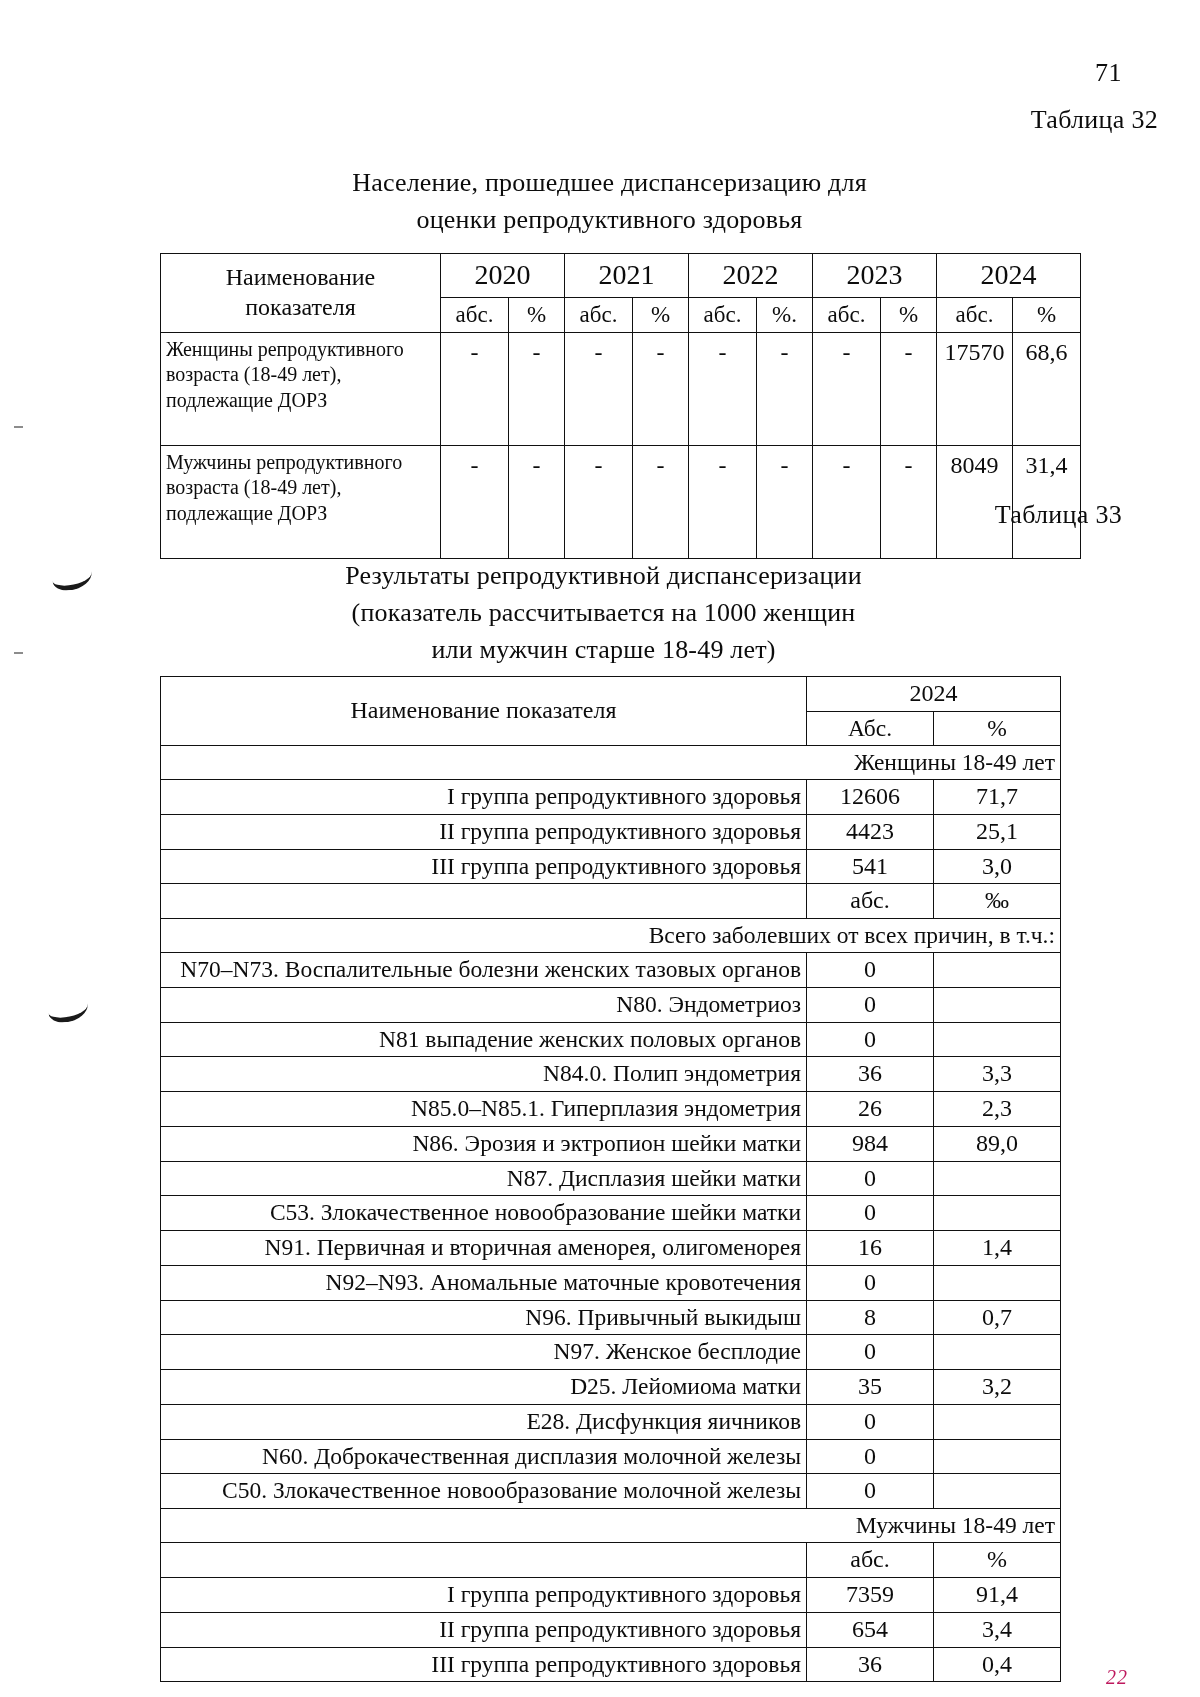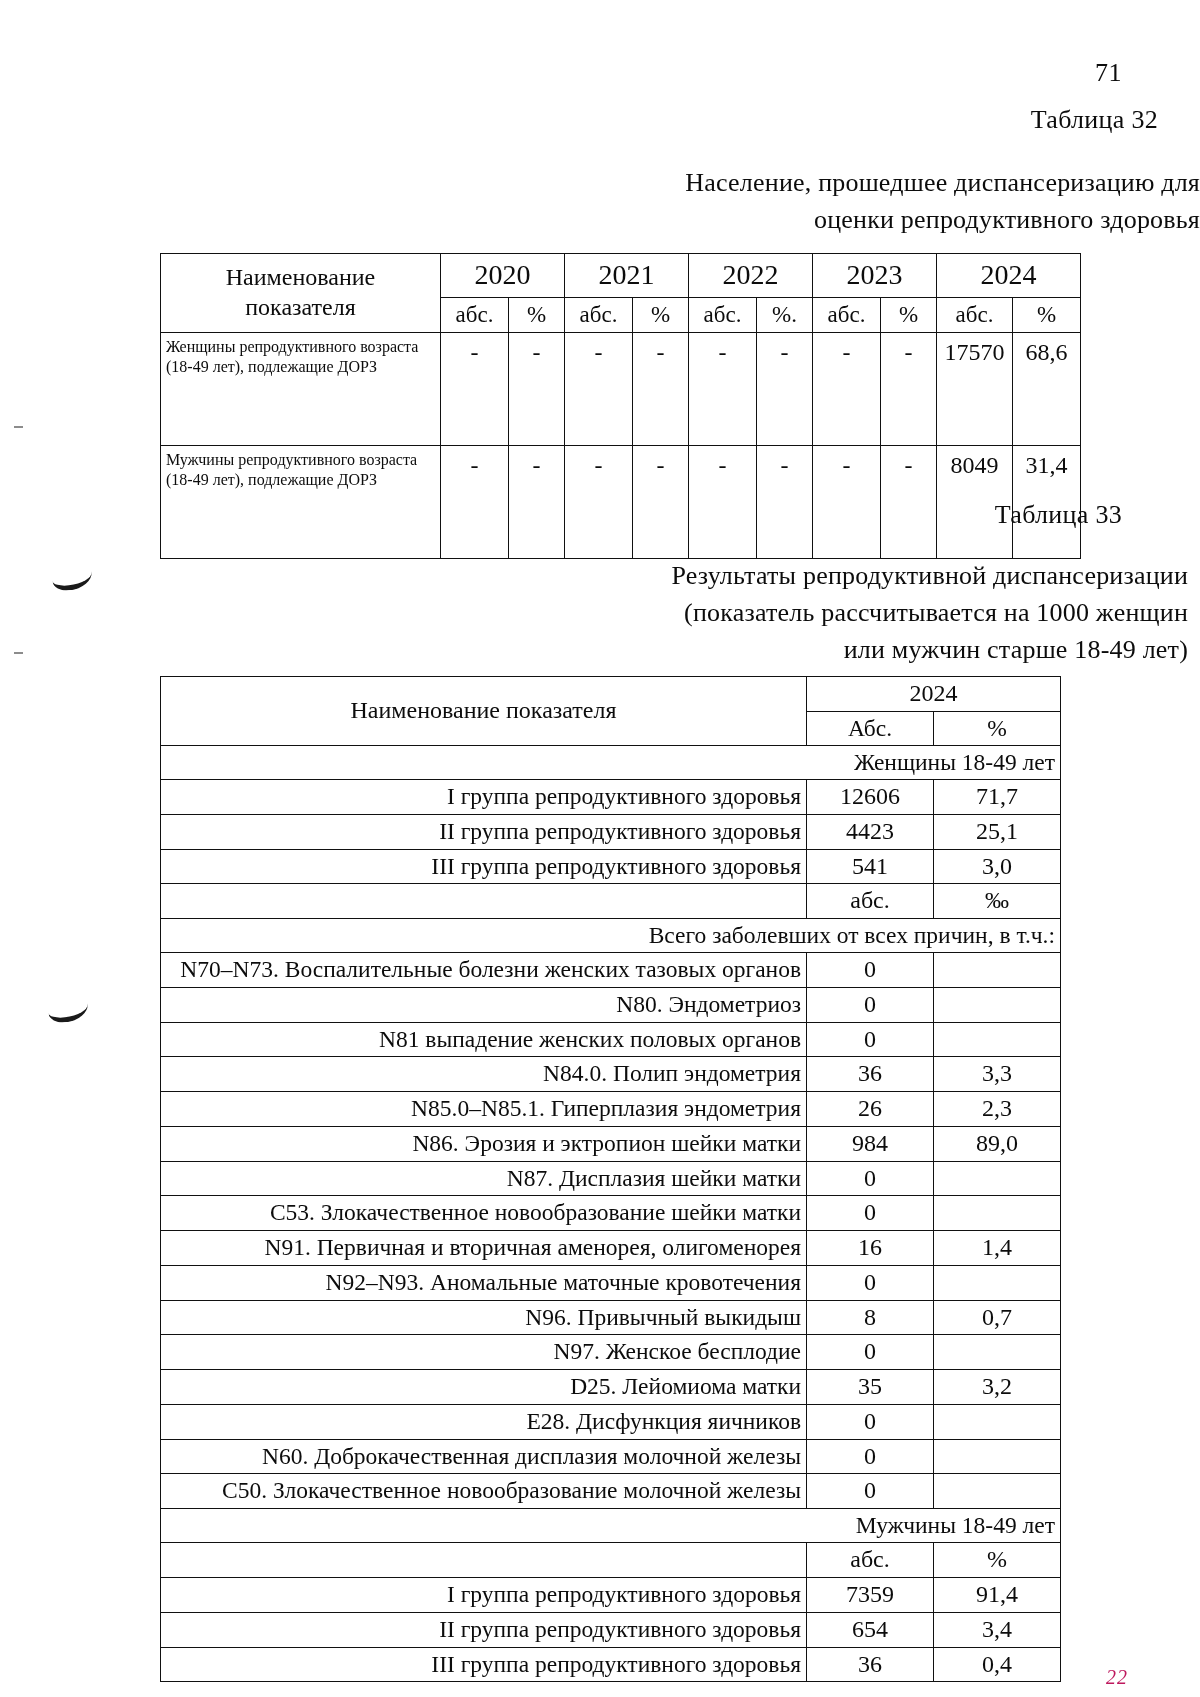--- a/index.html
+++ b/index.html
@@ -34,21 +34,21 @@
   }
 
   
   .table-label {
     text-align: right;
     font-size: 26px;
     padding-right: 78px;
     letter-spacing: 0.3px;
   }
   .table-title {
-    text-align: right;
+    text-align: center;
     font-size: 26px;
     line-height: 1.42;
     letter-spacing: 0.2px;
     padding-left: 19px;
   }
   .table-title span { display: block; }
 
   
   table {
     border-collapse: collapse;
@@ -82,21 +82,21 @@
     text-align: center;
     font-size: 28px;
     padding: 4px 2px;
   }
   table.t32 .sub {
     text-align: center;
     font-size: 23px;
     padding: 3px 2px;
   }
   table.t32 .rowlabel {
-    font-size: 16px;
+    font-size: 20px;
     line-height: 1.26;
     padding: 4px 4px 4px 5px;
     height: 104px;
   }
   table.t32 .val {
     text-align: center;
     font-size: 24px;
     padding-top: 5px;
   }
 

